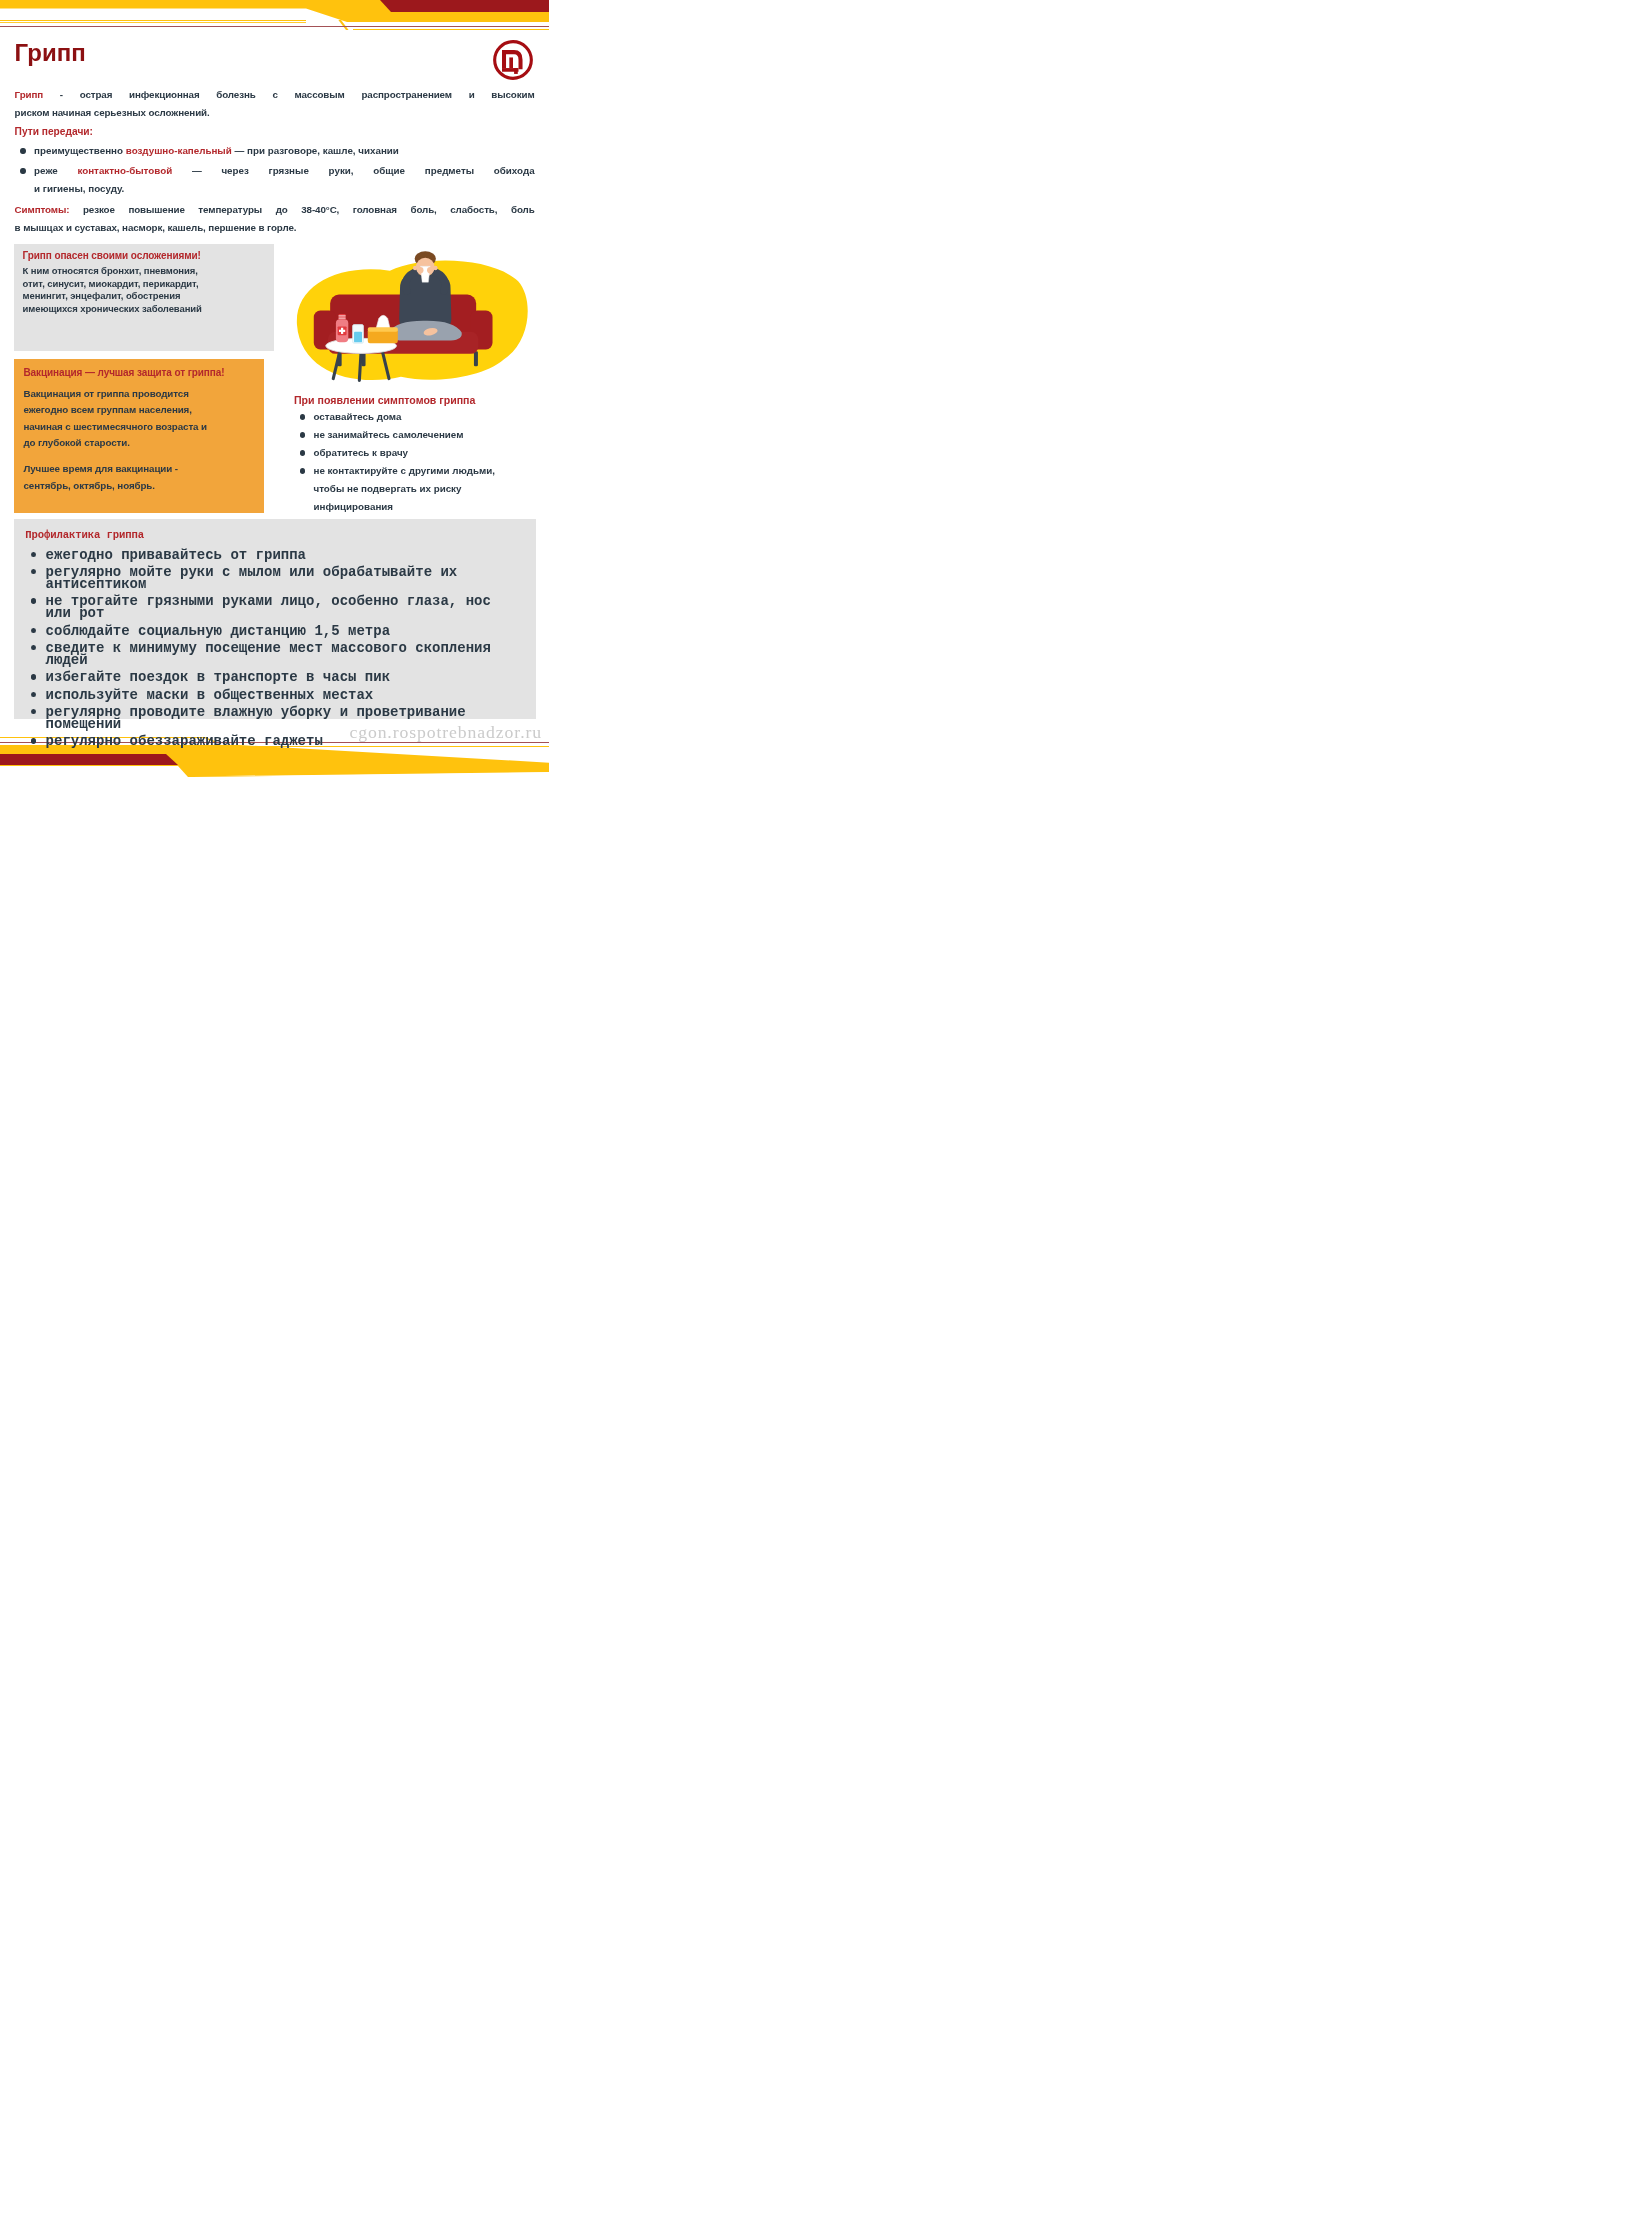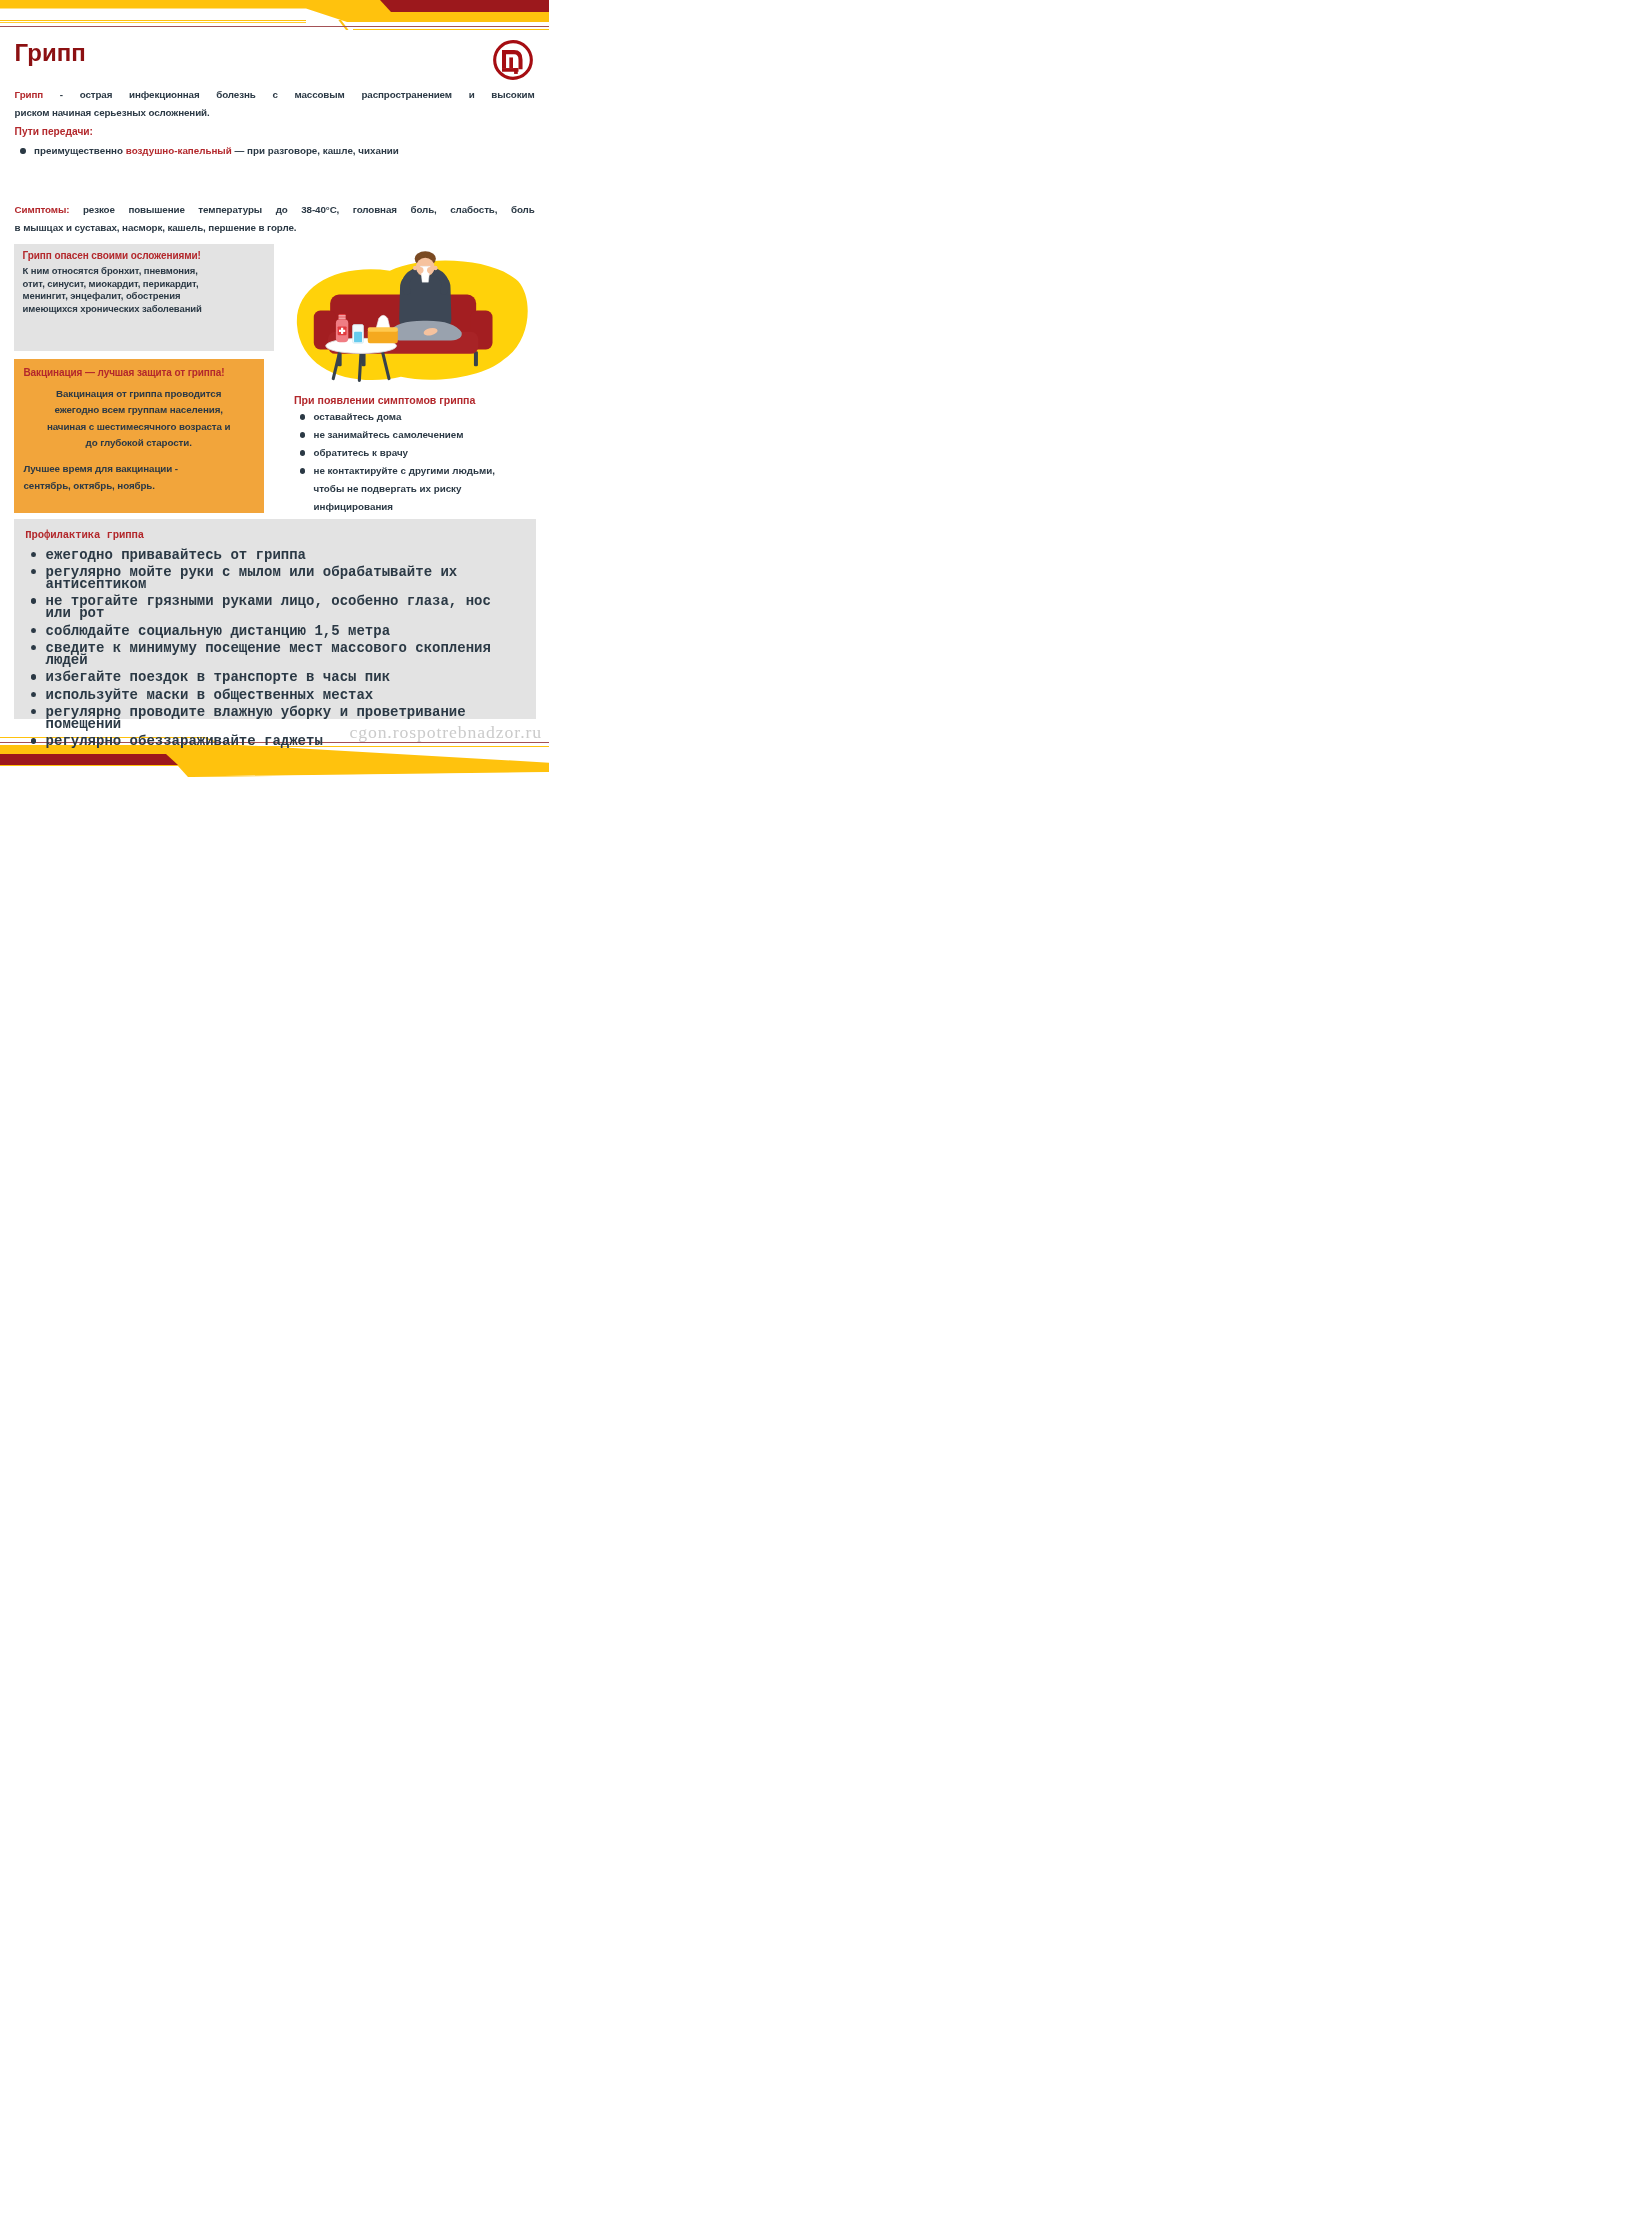--- a/index.html
+++ b/index.html
@@ -49,21 +49,21 @@
   ul.blist li{position:relative;padding-left:19.5px;}
   ul.blist li::before{content:"";position:absolute;left:5.8px;top:5.8px;width:5.3px;height:5.8px;
     border-radius:50%;background:var(--dark);}
   #routes-list li{line-height:17.7px;font-size:9.8px;margin-bottom:2.7px;}
   
   .box{box-sizing:border-box;}
   .box-h{font-size:10px;color:var(--red_heading);letter-spacing:-0.1px;}
   #box-complications{left:13.7px;top:244px;width:260px;height:107px;background:var(--box_gray);padding:6.2px 8.9px;}
   #box-complications .body{margin-top:4px;font-size:9.5px;line-height:12.6px;letter-spacing:-0.1px;}
   #box-vaccination{left:13.7px;top:359px;width:250px;height:154px;background:var(--orange);padding:8px 9.8px;}
-  #box-vaccination .p1{margin-top:8px;font-size:9.8px;line-height:16.4px;letter-spacing:-0.1px;text-align:center;}
+  #box-vaccination .p1{margin-top:8px;font-size:9.8px;line-height:16.4px;letter-spacing:-0.1px;}
   #box-vaccination .p2{margin-top:9.8px;font-size:9.8px;line-height:16.4px;letter-spacing:-0.1px;}
   #actions-heading{left:294px;top:394px;font-size:10.6px;color:var(--red_heading);}
   #actions-list{left:294px;top:408px;width:242px;}
   #actions-list li{line-height:18px;font-size:9.8px;}
   #actions-list li::before{top:6.2px;}
   #box-prevention{left:13.7px;top:519px;width:522px;height:200px;background:var(--box_gray);padding:9.8px 11.5px;font-family:Liberation Mono, monospace;}
   #box-prevention .box-h{font-size:10.6px;}
   #prevention-list{margin-top:8px;}
   #prevention-list li{line-height:12px;font-size:14px;margin-bottom:5.3px;padding-left:20.4px;}
   #prevention-list li::before{top:3.1px;width:4.9px;height:5.3px;}
@@ -107,20 +107,24 @@
 
 <div class="abs para" id="intro">
     <div class="tline just"><span class="red">Грипп </span><span>- острая инфекционная болезнь с массовым распространением и высоким</span></div>
     <div class="tline">риском начиная серьезных осложнений.</div>
   </div>
 
 <div class="abs" id="routes-heading">Пути передачи:</div>
 <ul class="abs blist" id="routes-list">
     <li>
       <div class="tline"><span>преимущественно </span><span class="red">воздушно-капельный</span><span> — при разговоре, кашле, чихании</span></div>
+    </li>
+    <li>
+      <div class="tline just"><span>реже </span><span class="red">контактно-бытовой</span><span> — через грязные руки, общие предметы обихода</span></div>
+      <div class="tline">и гигиены, посуду.</div>
     </li>
   </ul>
 
 <div class="abs para" id="symptoms">
     <div class="tline just"><span class="red">Симптомы: </span><span>резкое повышение температуры до 38-40°С, головная боль, слабость, боль</span></div>
     <div class="tline">в мышцах и суставах, насморк, кашель, першение в горле.</div>
   </div>
 
 <div class="abs box" id="box-complications">
   <div class="box-h">Грипп опасен своими осложениями!</div>

